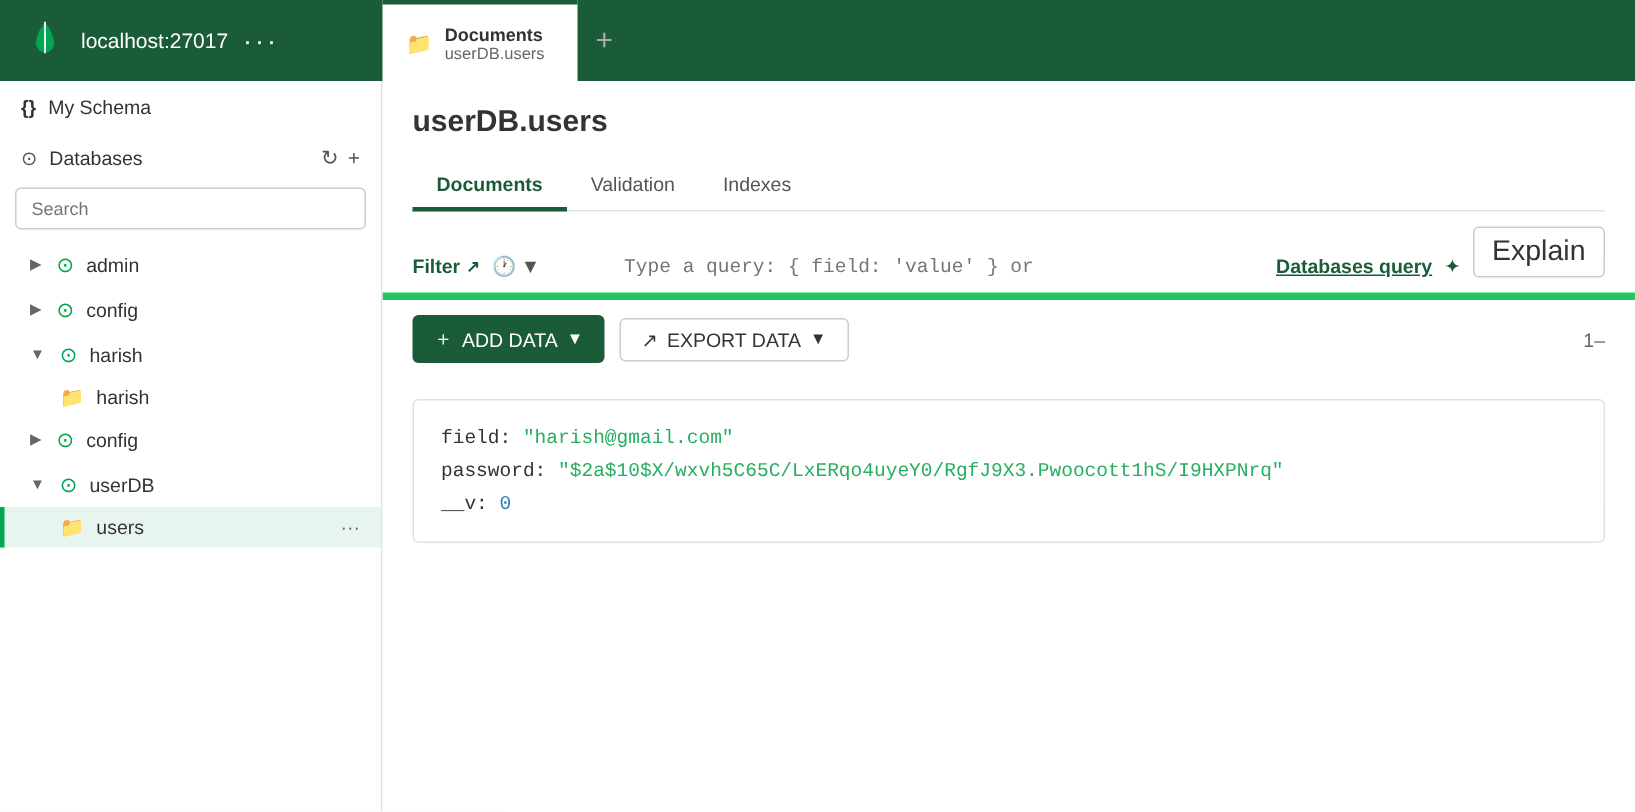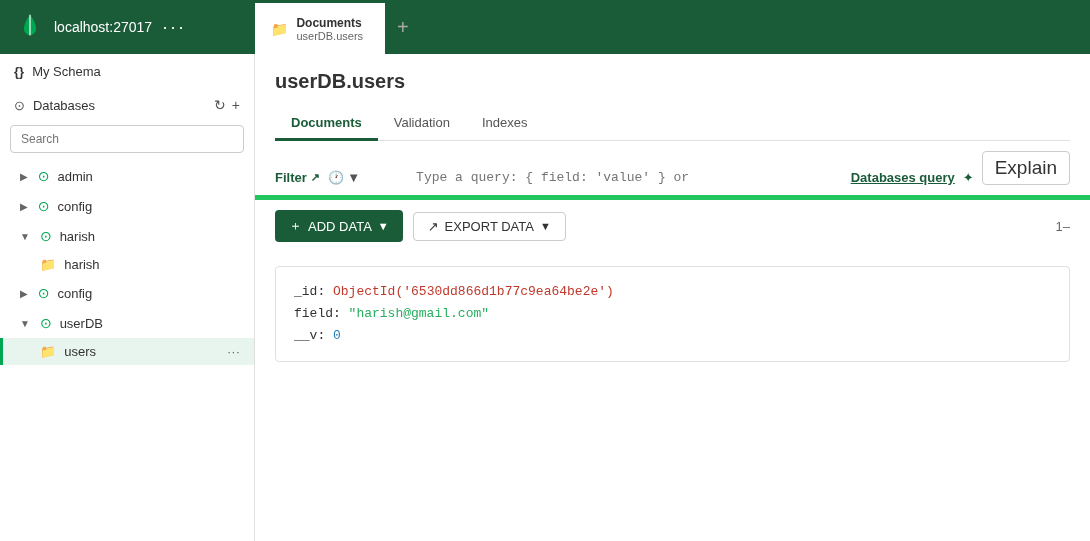--- a/index.html
+++ b/index.html
@@ -443,24 +443,24 @@
           <span>EXPORT DATA</span>
           <span class="dropdown-chevron">▼</span>
         </button>
       </div>
       <span class="page-info">1–</span>
     </div>
 
     <div class="document-area">
       <div class="document-card">
         <div class="doc-field">
-          <span class="doc-key">_id: </span><span class="doc-objectid">ObjectId('6530dd866d1b77c9ea64be2e')</span>
+          <span class="doc-key">field: </span><span class="doc-string">"harish@gmail.com"</span>
         </div>
         <div class="doc-field">
-          <span class="doc-key">field: </span><span class="doc-string">"harish@gmail.com"</span>
+          <span class="doc-key">password: </span><span class="doc-string">"$2a$10$X/wxvh5C65C/LxERqo4uyeY0/RgfJ9X3.Pwoocott1hS/I9HXPNrq"</span>
         </div>
         <div class="doc-field">
           <span class="doc-key">__v: </span><span class="doc-number">0</span>
         </div>
       </div>
     </div>
   </div>
 </div>
 
 </body></html>

